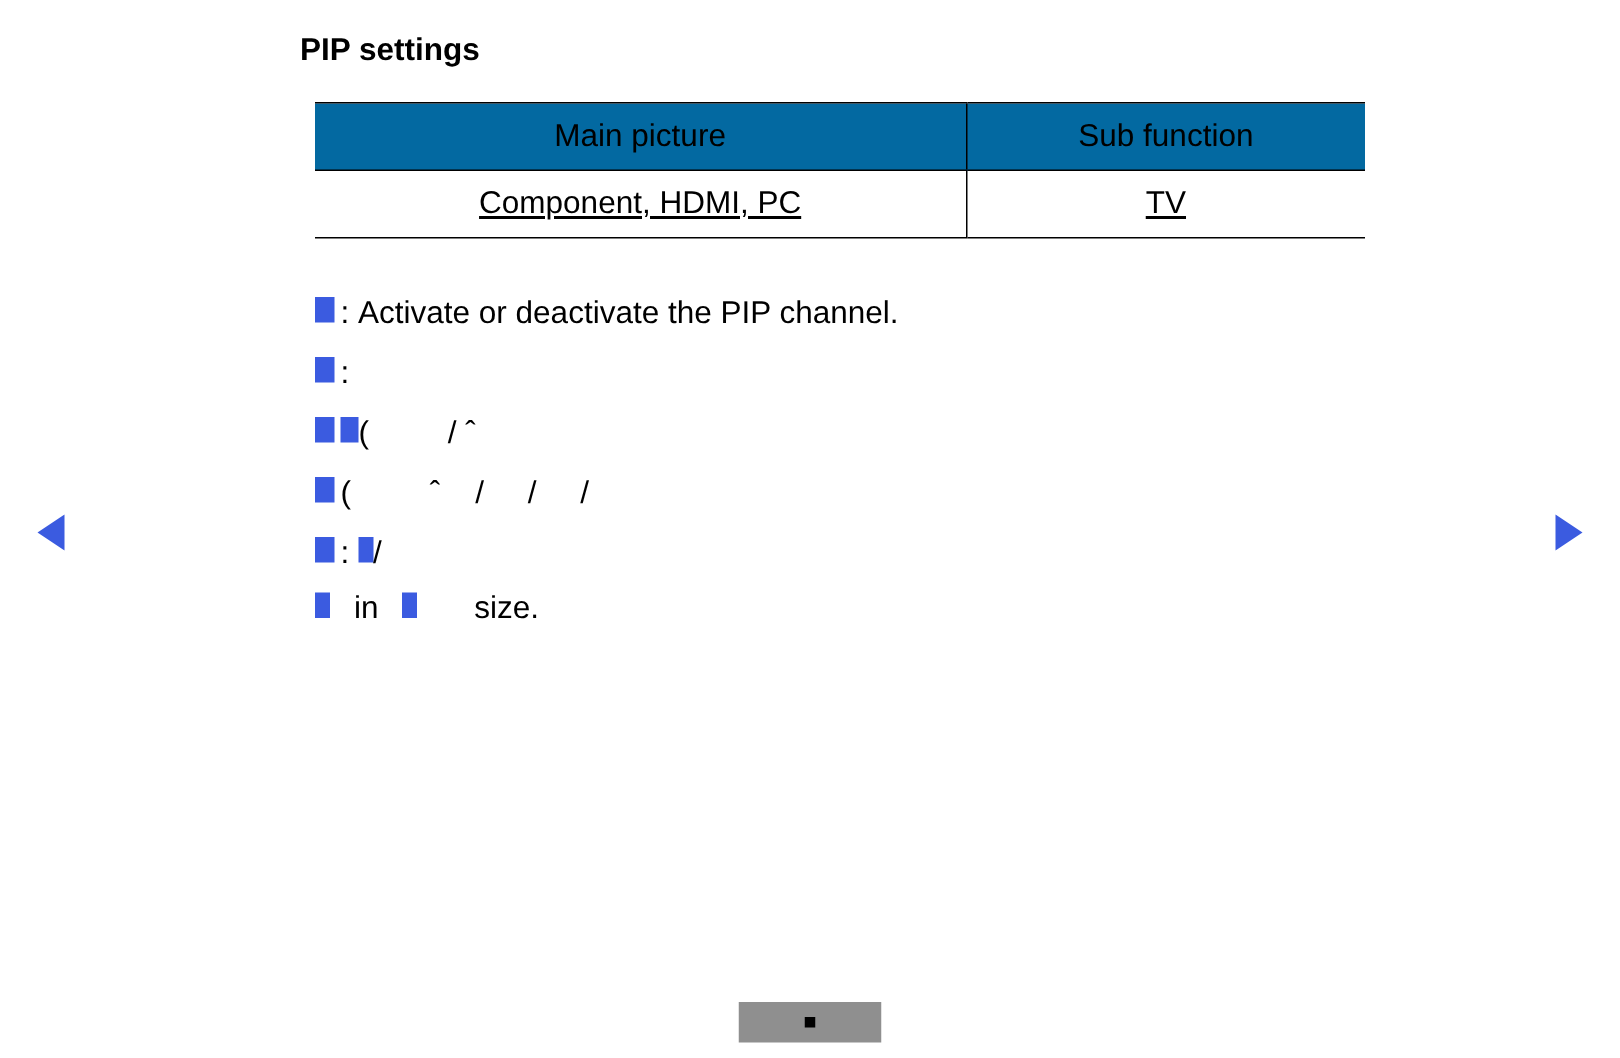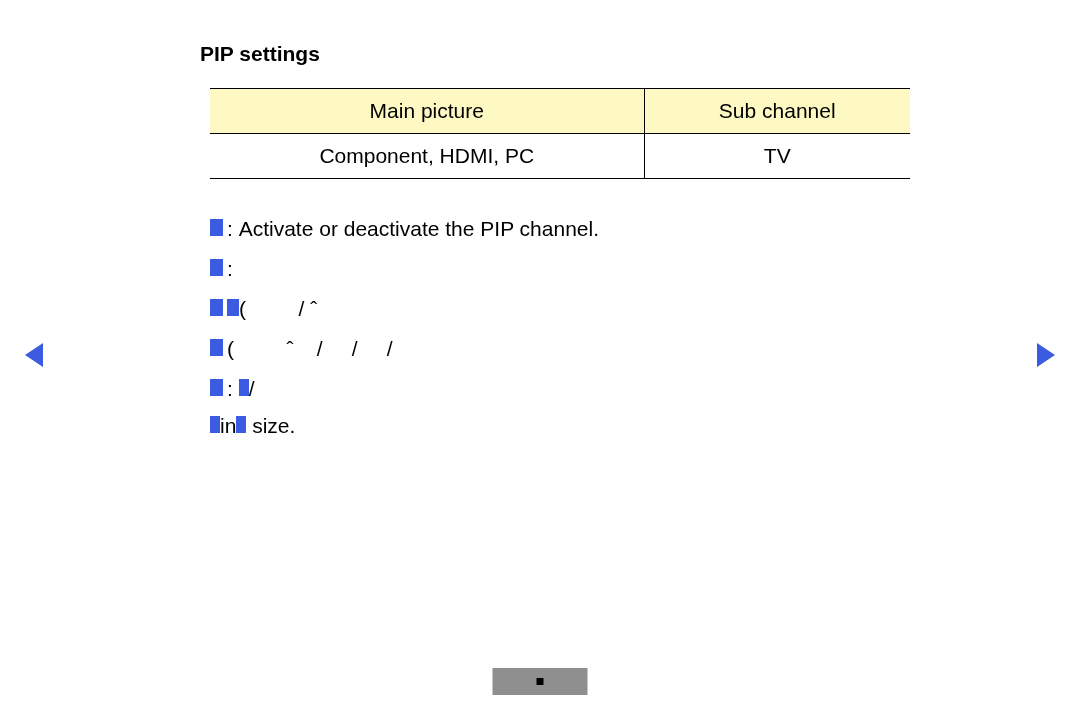--- a/index.html
+++ b/index.html
@@ -10,50 +10,51 @@
     background: #ffffff;
     font-family: Arial, Helvetica, sans-serif;
     font-size: 21px;
     color: #000;
     overflow: hidden;
     position: relative;
   }
   .content {
     position: absolute;
     left: 200px;
-    top: 42px;
+    top: 22px;
     width: 740px;
   }
   .title {
     font-weight: 700;
     font-size: 21px;
     margin-bottom: 22px;
   }
   table.pip {
     border-collapse: collapse;
     width: 700px;
     margin-left: 10px;
   }
   table.pip th, table.pip td {
     font-size: 21px;
     text-align: center;
     padding: 10px 8px;
   }
   table.pip thead th {
-    background: #fef9c3;
+    background: #0369a1;
     font-weight: 400;
     border-top: 1.5px solid #000;
     border-bottom: 1.5px solid #000;
   }
   table.pip thead th + th,
   table.pip tbody td + td {
     border-left: 1.5px solid #000;
   }
   table.pip tbody td {
     border-bottom: 1.5px solid #000;
+    text-decoration: underline;
   }
   .col-main { width: 62%; }
   .col-sub { width: 38%; }
 
   .bullets {
     margin-top: 30px;
     margin-left: 10px;
     line-height: 1.9;
   }
   .line {
@@ -77,20 +78,21 @@
     background: #3b5be0;
     vertical-align: -2px;
   }
   .inline-blue.sq {
     width: 12px;
     height: 17px;
   }
   .extra-line {
     margin-left: 0;
     line-height: 1.7;
+    gap: 16px;
   }
   .colon-prefix {
     margin-right: 0px;
   }
 
   
   .nav-arrow {
     position: absolute;
     top: 343px;
     width: 0;
@@ -134,21 +136,21 @@
   <div class="title">PIP settings</div>
 
   <table class="pip">
     <colgroup>
       <col class="col-main">
       <col class="col-sub">
     </colgroup>
     <thead>
       <tr>
         <th>Main picture</th>
-        <th>Sub channel</th>
+        <th>Sub function</th>
       </tr>
     </thead>
     <tbody>
       <tr>
         <td>Component, HDMI, PC</td>
         <td>TV</td>
       </tr>
     </tbody>
   </table>
 

